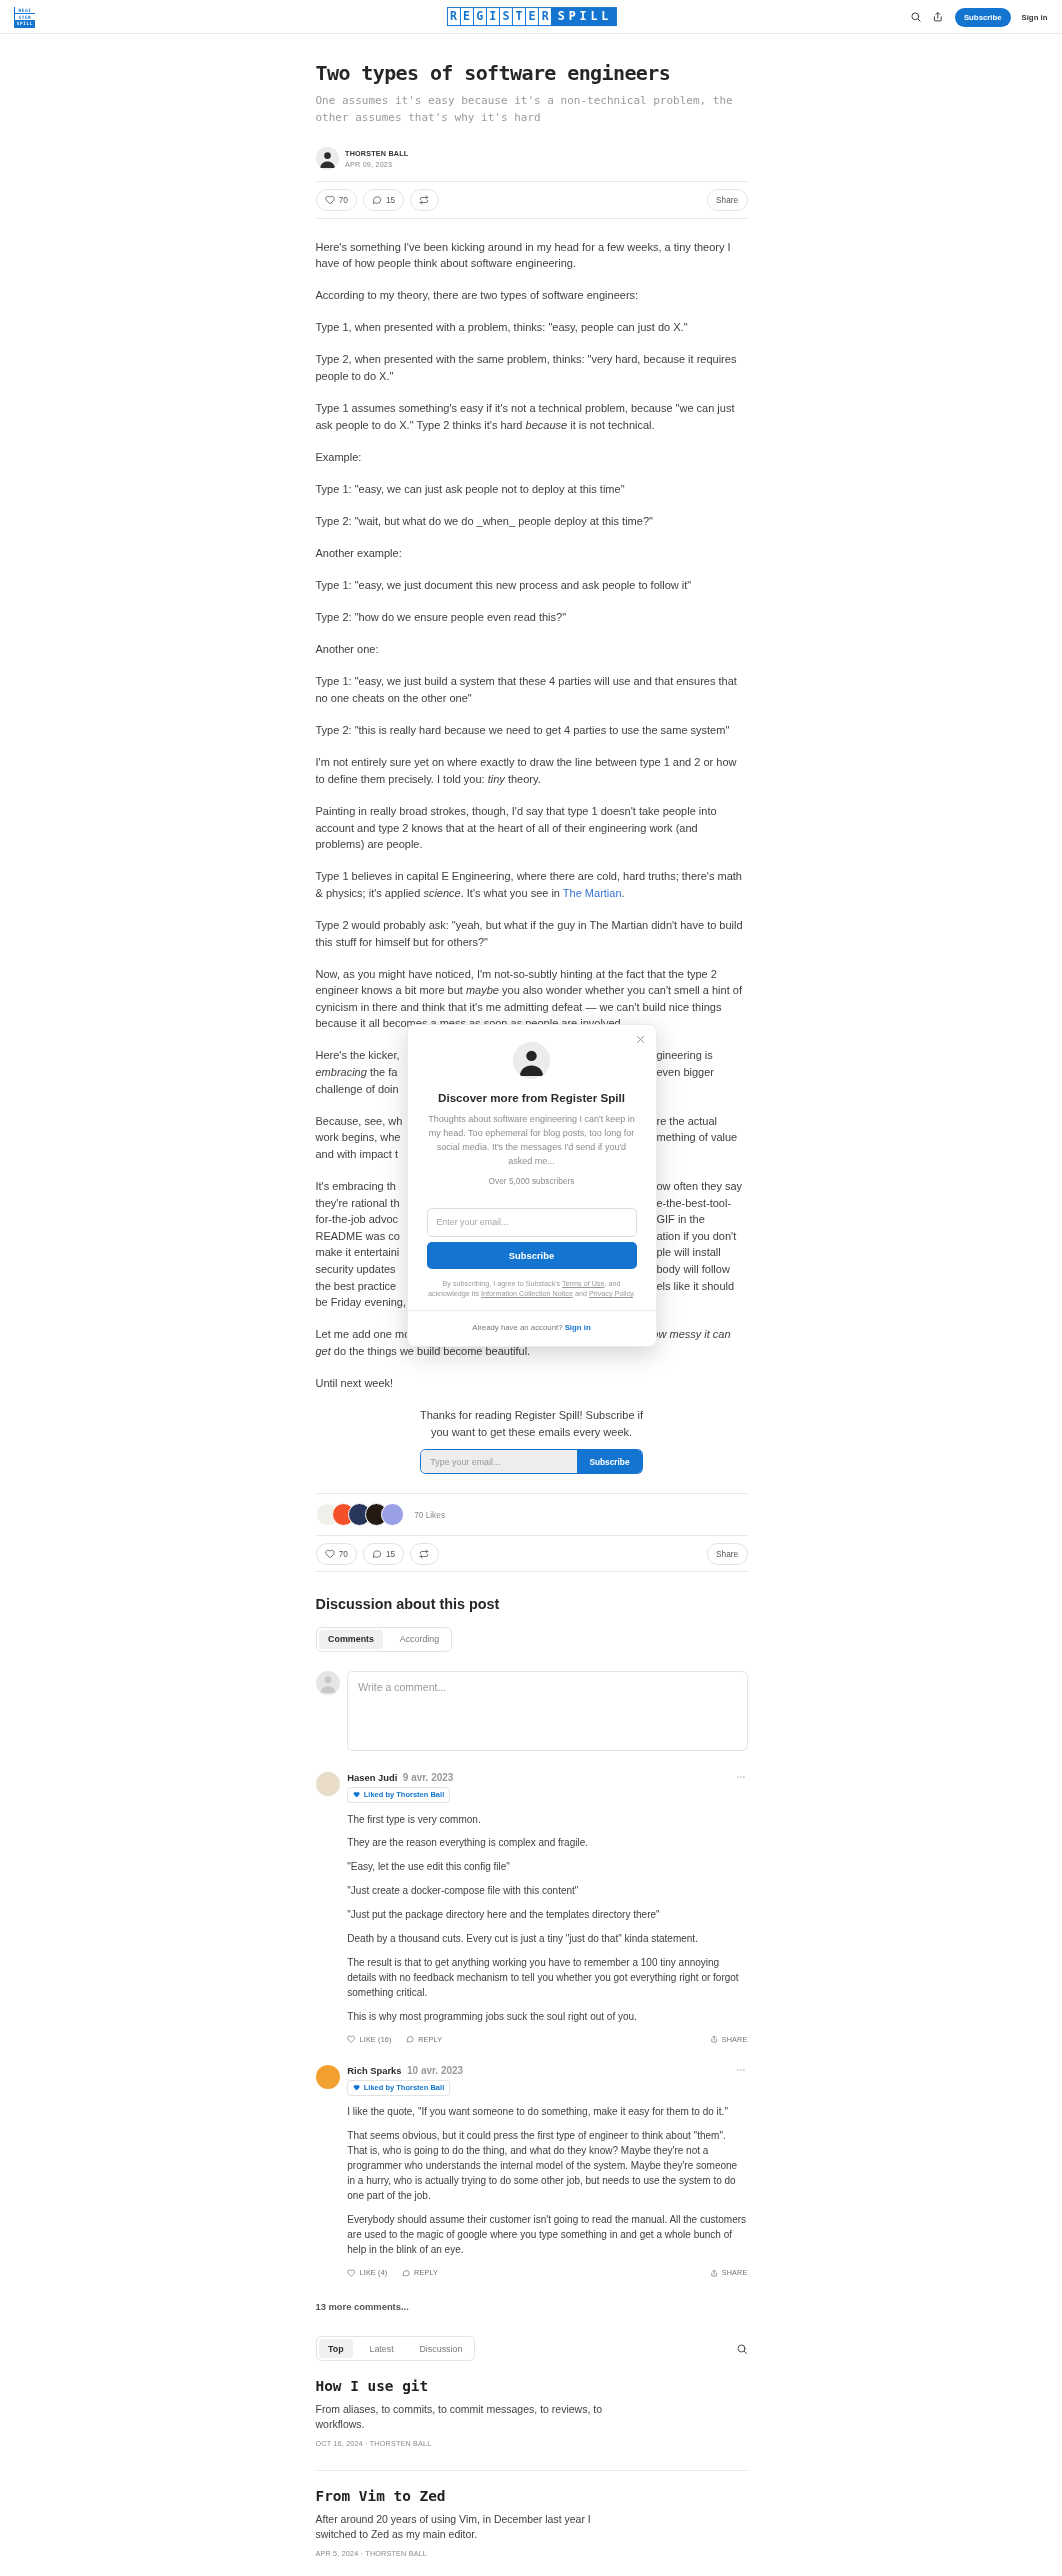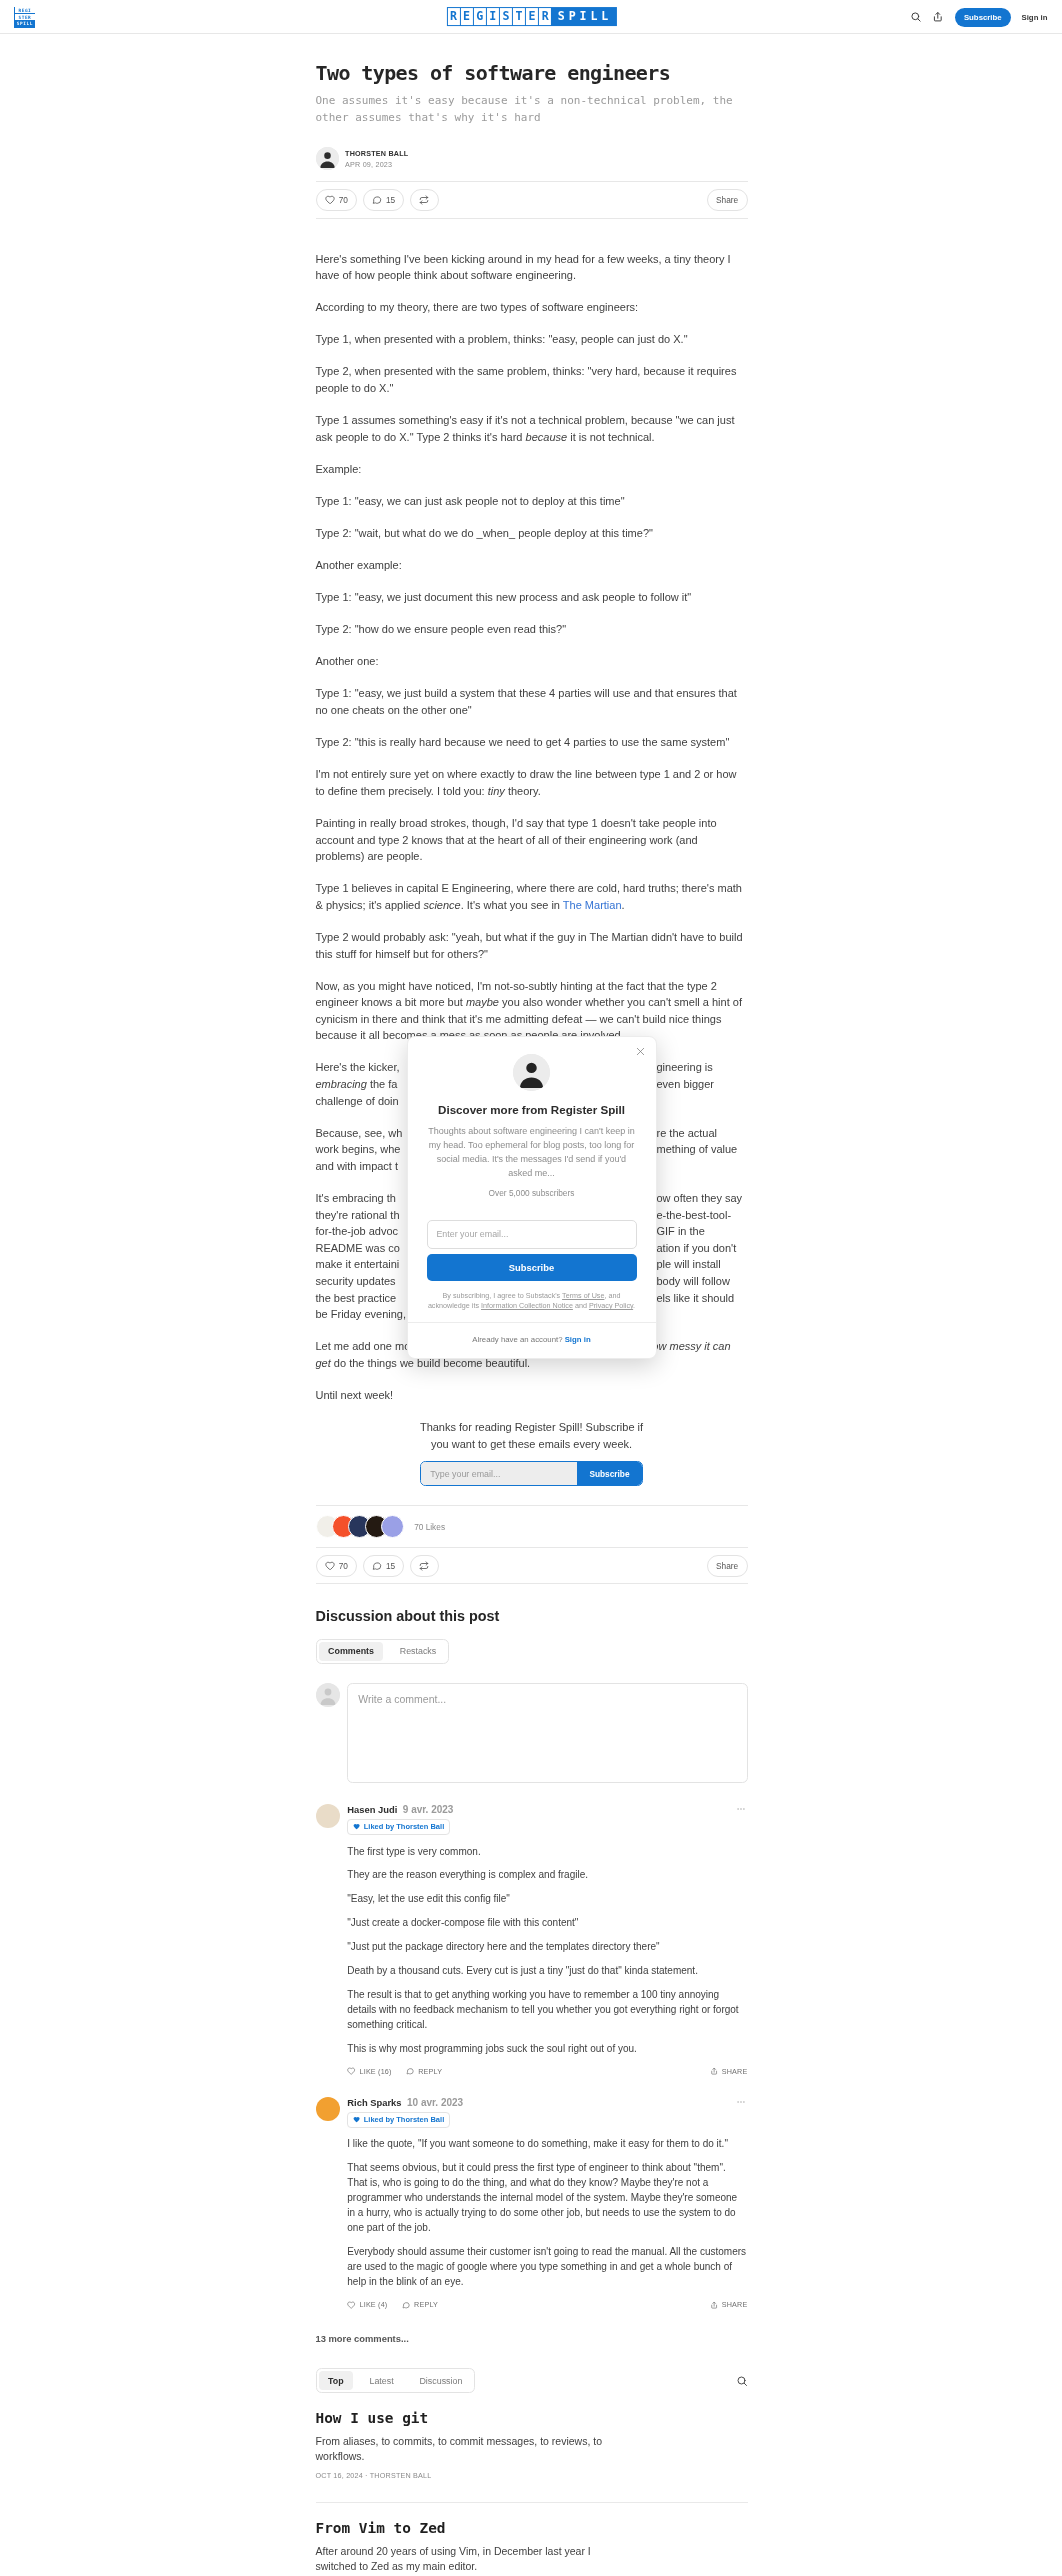--- a/index.html
+++ b/index.html
@@ -32,21 +32,21 @@
   .avatar svg { position:absolute; inset:0; }
   .author-name { font-size:7.2px; font-weight:bold; color:#303030; letter-spacing:0.2px; }
   .author-date { font-size:7.2px; color:#8a8a8a; margin-top:2.2px; letter-spacing:0.2px; }
   .action-row { display:flex; align-items:center; gap:5.5px; padding:6.6px 0; border-bottom:0.6px solid #e7e7e7;text-align:center; }
   .pill { display:inline-flex; align-items:center; gap:3.9px; border:0.6px solid #e3e3e3; border-radius:12px; padding:5px 8.3px; color:#555; font-size:8.3px; background:#fff; cursor:pointer; }
   .pill .icn { color:#555; }
   .spacer { flex:1; }
 
   
   .article-body { padding-top:20px; font-size:11px; line-height:16.6px; color:#404040; }
-  .para { margin-bottom:15.5px;margin-top:12px; }
+  .para { margin-bottom:15.5px; }
   .tlink { color:#3574d4; text-decoration:none; cursor:pointer; }
   .split-para .split-line { position:relative; height:16.6px; white-space:nowrap; }
   .frag-right { position:absolute; left:341px; top:0; }
   .modal-zone { position:relative; }
 
   
   .discover-modal { position:absolute; top:-23px; left:50%; transform:translateX(-50%); width:250px; background:#fff; border:0.6px solid #ececec; border-radius:7.8px; box-shadow:0 6.6px 25px rgba(0,0,0,.18); z-index:8; padding:16.6px 19px 0; text-align:center; }
   .modal-close { position:absolute; top:8.9px; right:10px; color:#777; cursor:pointer; }
   .modal-avatar { width:37px; height:37px; margin:0 auto; }
   .modal-title { margin-top:11px; font-size:11.6px; font-weight:bold; color:#2b2b2b; }
@@ -72,21 +72,21 @@
   .face-stack { display:flex; }
   .face { width:23px; height:23px; border-radius:50%; border:1.1px solid #fff; margin-right:-6.6px; position:relative; }
   .likes-label { font-size:8.3px; color:#8a8a8a; margin-left:6.6px; }
 
   
   .disc-title { font-size:14.4px; font-weight:bold; color:#262626; margin-top:24px; }
   .tabs { display:inline-flex; border:0.6px solid #e3e3e3; border-radius:5.5px; padding:2.2px; margin-top:14.4px; gap:7px; }
   .tab { font-size:8.9px; color:#7a7a7a; padding:4.4px 9.4px; border-radius:3.9px; cursor:pointer; }
   .tab.active { background:#f0f0f0; color:#2d2d2d; font-weight:bold; }
   .composer { display:flex; gap:7.8px; margin-top:19px; }
-  .composer textarea { flex:1; height:100px; border:0.6px solid #e3e3e3; border-radius:5.5px; padding:8.9px 10px; font-size:10.5px; font-family:"Liberation Sans",sans-serif; color:#333; resize:none; }
+  .composer textarea { flex:1; height:80px; border:0.6px solid #e3e3e3; border-radius:5.5px; padding:8.9px 10px; font-size:10.5px; font-family:"Liberation Sans",sans-serif; color:#333; resize:none; }
   .composer textarea::placeholder { color:#9a9a9a; }
 
   .comment { display:flex; gap:7.8px; margin-top:21px; }
   .c-main { flex:1; min-width:0; }
   .c-head { display:flex; align-items:baseline; gap:5.5px; position:relative; }
   .c-name { font-size:9.4px; font-weight:bold; color:#2d2d2d; }
   .c-date { font-size:10px; color:#9a9a9a;font-weight:bold; }
   .c-menu { position:absolute; right:1.1px; top:0; color:#999; cursor:pointer; }
   .c-badge { display:inline-flex; align-items:center; gap:3.3px; border:0.6px solid #e3e3e3; border-radius:3.9px; padding:2.2px 5px; margin-top:4.4px; font-size:7.5px; color:#1375d0; font-weight:bold; cursor:pointer; }
   .c-badge .icn { color:#1375d0; }
@@ -328,21 +328,21 @@
           </span>
       </span>
       <span class="spacer"></span>
       <span class="pill">Share</span>
     </div>
 
     
     <h2 class="disc-title">Discussion about this post</h2>
     <div class="tabs" id="disc-tabs">
         <span class="tab active">Comments</span>
-        <span class="tab">Restacks</span>
+        <span class="tab">According</span>
       </div>
 
     <div class="composer">
       <span class="avatar" style="width:24px;height:24px;">
         <svg viewBox="0 0 24 24" width="24" height="24">
             <circle cx="12" cy="12" r="12" fill="#e6e6e6"></circle>
             <circle cx="12" cy="9" r="3.4" fill="#c9c9c9"></circle>
             <path d="M4.5 22c0-4.1 3.4-6.8 7.5-6.8s7.5 2.7 7.5 6.8z" fill="#c9c9c9"></path>
           </svg>
       </span>

